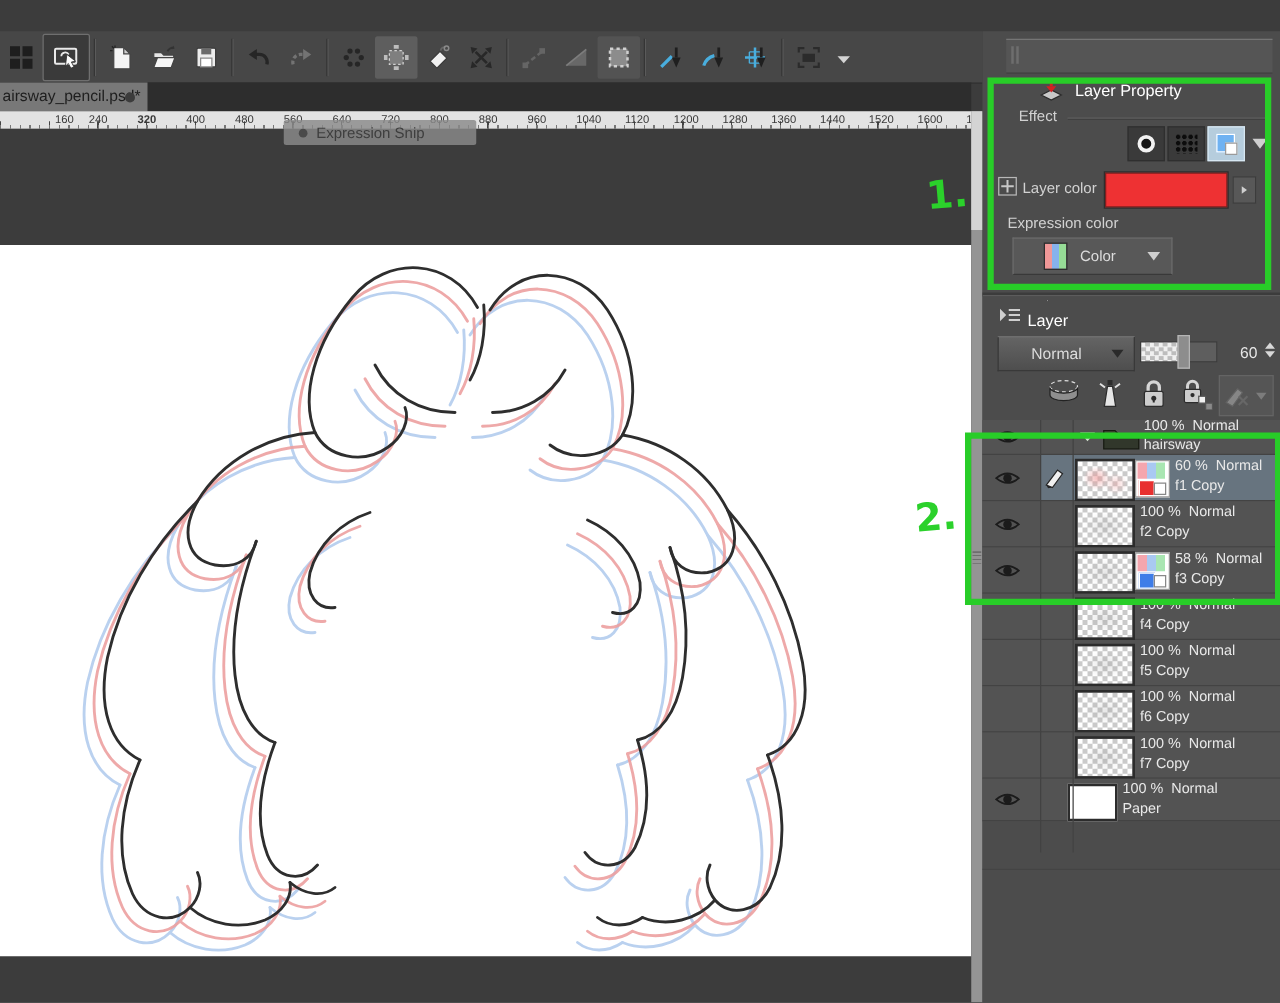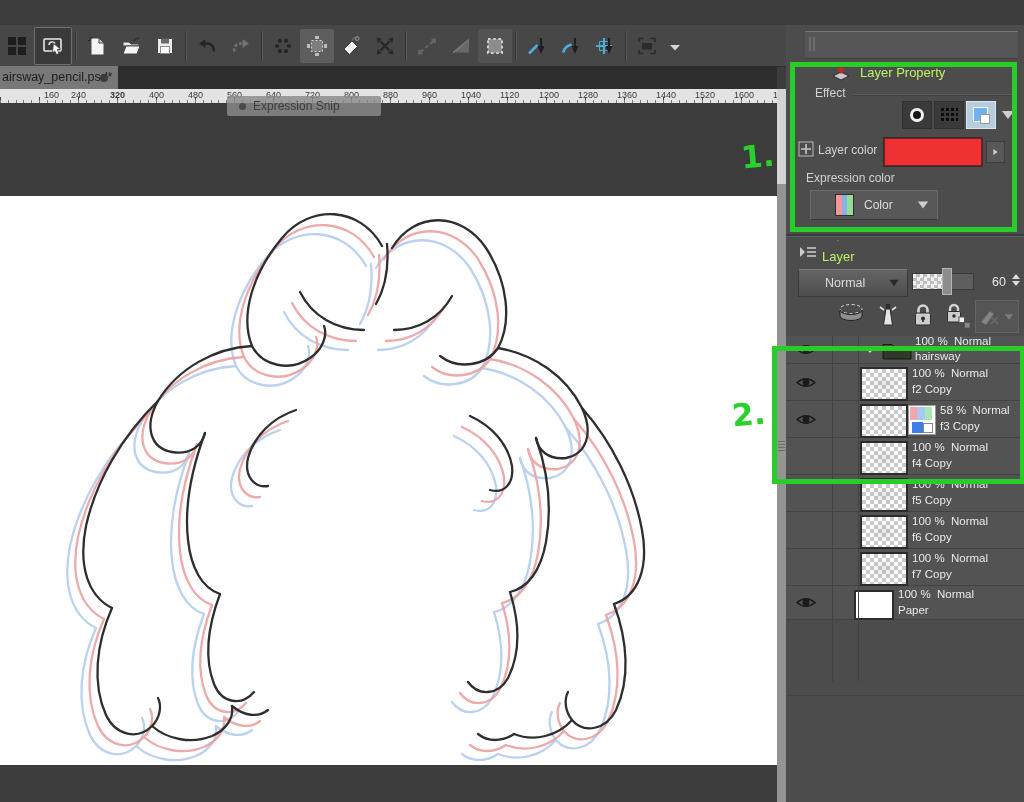--- a/index.html
+++ b/index.html
@@ -55,21 +55,21 @@
      background:repeating-linear-gradient(#6e6e6e 0 1px,transparent 1px 3px);}
 
   
   #panel{left:786px;top:25px;width:238px;height:777px;background:#4c4c4c;font-size:12px;color:#dcdcdc;}
   .pl{position:absolute;}
   #panel-grab{left:19px;top:6px;width:213px;height:26px;background:#555;border-top:1px solid #757575;
               border-bottom:1px solid #3f3f3f;}
   #panel-grab i{position:absolute;left:4px;top:5px;width:2px;height:14px;background:#6e6e6e;
                 box-shadow:4px 0 0 #6e6e6e;}
 
-  .paneltab{font-size:13px;color:#bef264;}
+  .paneltab{font-size:13px;color:#ffffff;}
   #lp-head{left:44px;top:36px;height:22px;display:flex;align-items:center;gap:8px;}
   #lp-divider{left:0px;top:209px;width:238px;height:2px;background:#3c3c3c;border-bottom:1px solid #5c5c5c;}
 
   .grouplabel{font-size:12px;color:#d2d2d2;}
   .groupline{position:absolute;height:1px;background:#5e5e5e;border-bottom:1px solid #404040;}
 
   .tile{width:28px;height:26px;background:#3a3a3a;display:flex;align-items:center;justify-content:center;border:1px solid #2f2f2f;}
   .tile.on{background:#b6cddd;border:1px solid #d7e7f2;}
 
   .caret-down{width:0;height:0;border-left:6px solid transparent;border-right:6px solid transparent;
@@ -494,20 +494,39 @@
               <circle cx="11" cy="7.5" r="3.4" fill="#1b1b1b"></circle>
             </svg></span>
           <span class="fcaret" style="top:10px"></span>
           <span style="position:absolute;left:96px;top:6px;"><svg width="30" height="18" viewBox="0 0 30 18">
               <path d="M1,5 h10 l3,3 h15 v9 h-28z" fill="#31372b" stroke="#171b12"></path>
               <path d="M1,5 v-2.5 h9 l2.5,2.5z" fill="#424d36" stroke="#171b12"></path>
             </svg></span>
           <span class="ltext" style="left:129px;top:-2px;">100 %  Normal</span>
           <span class="ltext" style="left:129px;top:13px;">hairsway</span>
         </div>
+        <div class="lrow sel" style="height: 36px;">
+          <span class="content-bg"></span>
+          <span class="eyebox" style="top:10.5px"><svg width="22" height="15" viewBox="0 0 22 15">
+              <path d="M2,7.5 Q11,0 20,7.5 Q11,15 2,7.5Z" fill="none" stroke="#1b1b1b" stroke-width="1.5"></path>
+              <circle cx="11" cy="7.5" r="3.4" fill="#1b1b1b"></circle>
+            </svg></span>
+          <span class="penbox" style="top:8.5px"><svg width="18" height="18" viewBox="0 0 18 18">
+              <path d="M2,15 L11,3 l4,3 L7,17z" fill="#f0f0f0" stroke="#242424"></path>
+              <path d="M2,15 l1.5,2.5 L7,17" fill="#242424"></path>
+            </svg></span>
+          <span class="thumb pink" style="top:3px"></span>
+          <span class="lcicon" style="top:4px">
+        <span class="top"></span>
+            <span class="sq" style="background:#e83030"></span>
+            <span class="wsq"></span>
+          </span>
+          <span class="ltext" style="left:154px;top:2px;">60 %  Normal</span>
+          <span class="ltext" style="left:154px;top:18px;">f1 Copy</span>
+        </div>
         <div class="lrow" style="height: 36px;">
           <span class="eyebox" style="top:10.5px"><svg width="22" height="15" viewBox="0 0 22 15">
               <path d="M2,7.5 Q11,0 20,7.5 Q11,15 2,7.5Z" fill="none" stroke="#1b1b1b" stroke-width="1.5"></path>
               <circle cx="11" cy="7.5" r="3.4" fill="#1b1b1b"></circle>
             </svg></span>
           <span class="thumb smudge" style="top:3px"></span>
           <span class="ltext" style="left:126px;top:2px;">100 %  Normal</span>
           <span class="ltext" style="left:126px;top:18px;">f2 Copy</span>
         </div>
         <div class="lrow" style="height: 36px;">

